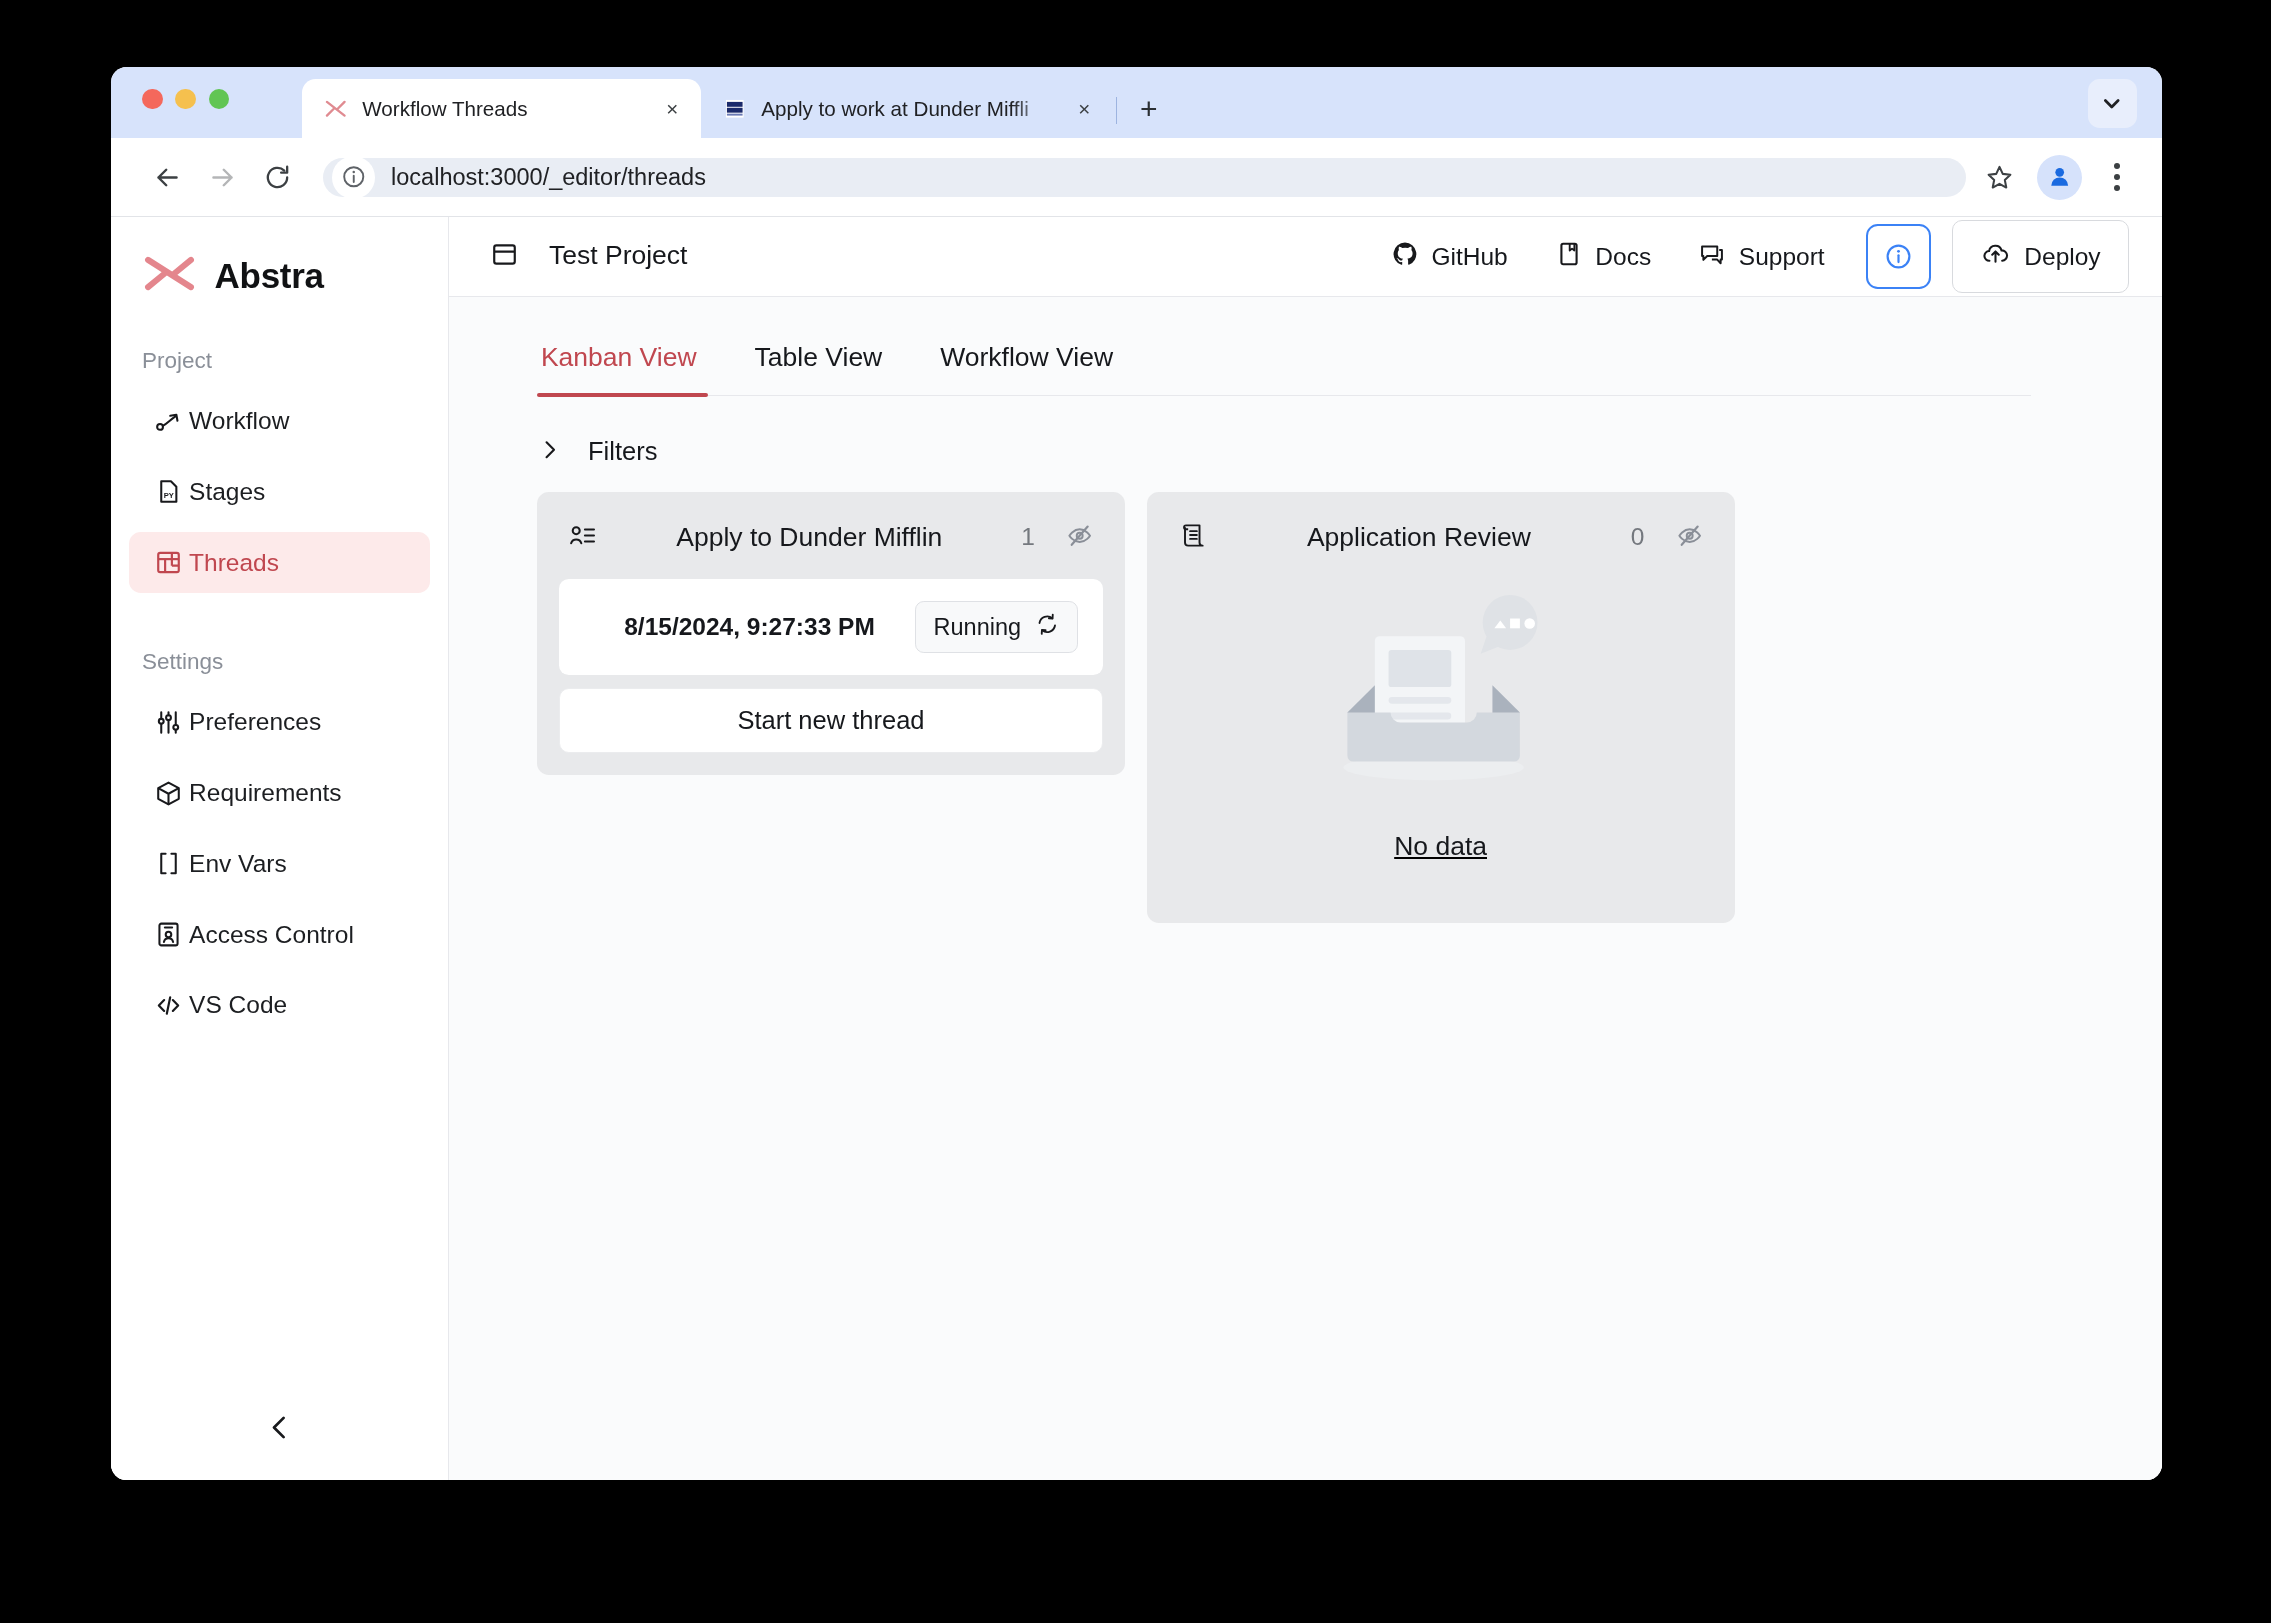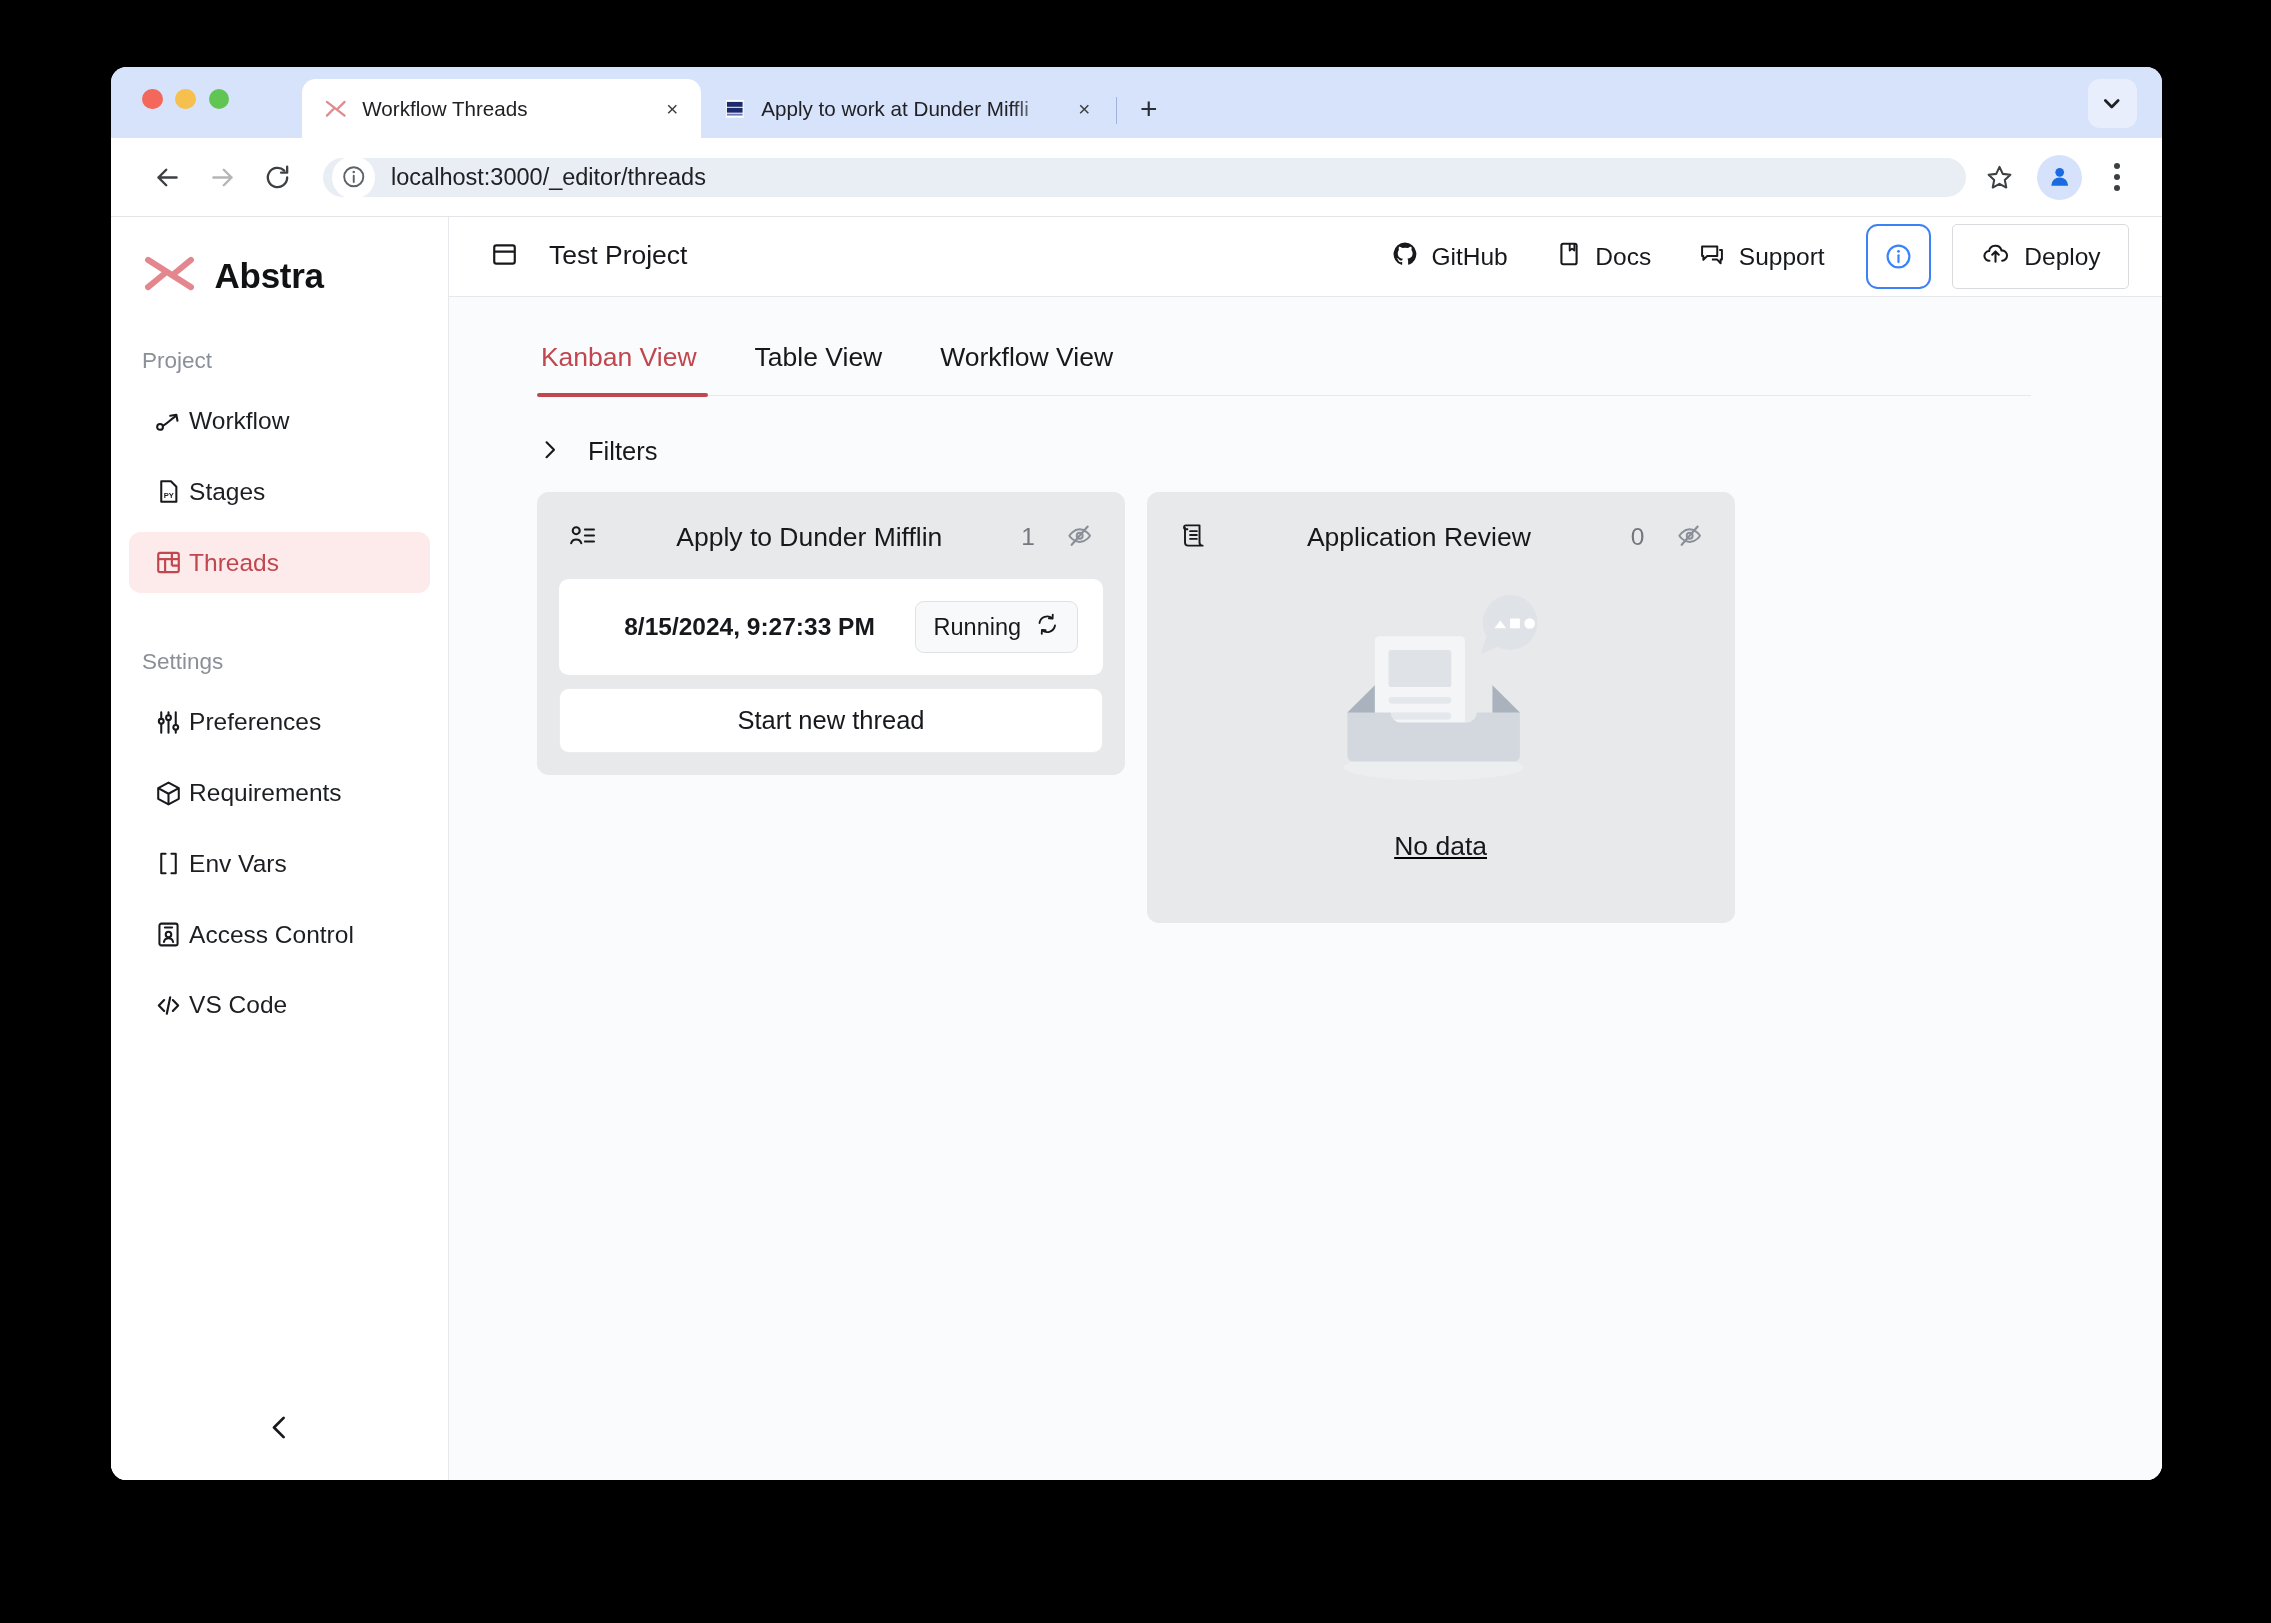--- a/index.html
+++ b/index.html
@@ -196,23 +196,23 @@
     margin-left: 47px;
   }
   .icon-btn-outline {
     width: 65px; height: 65px;
     border: 2px solid #3b82f6;
     border-radius: 11.8px;
     display: flex; align-items: center; justify-content: center;
     margin-left: 41px;
   }
   .deploy-btn {
-    height: 65px;
+    height: 73px;
     border: 1px solid #d8dade;
-    border-radius: 5px;
+    border-radius: 10px;
     display: flex; align-items: center; gap: 14.7px;
     padding: 0 27.4px;
     margin-left: 21.6px;
     font-size: 24.5px; color: #16181c;
     background: #ffffff;
   }
 
   .content { flex: 1 1 auto; padding: 0 43px; overflow: hidden; }
 
   .tabsrow {

